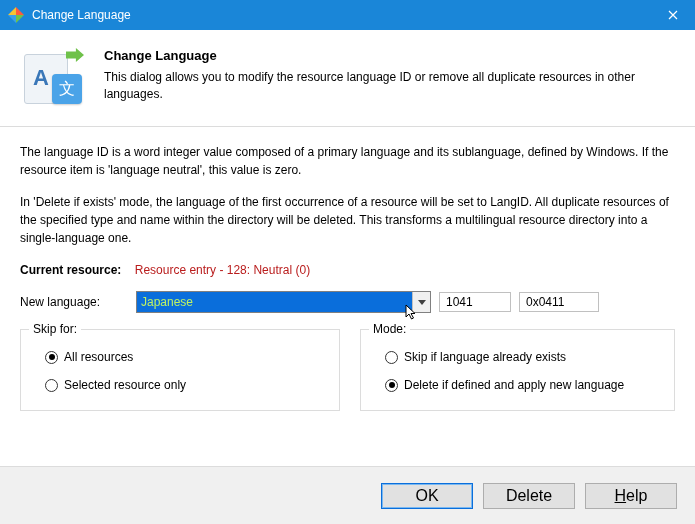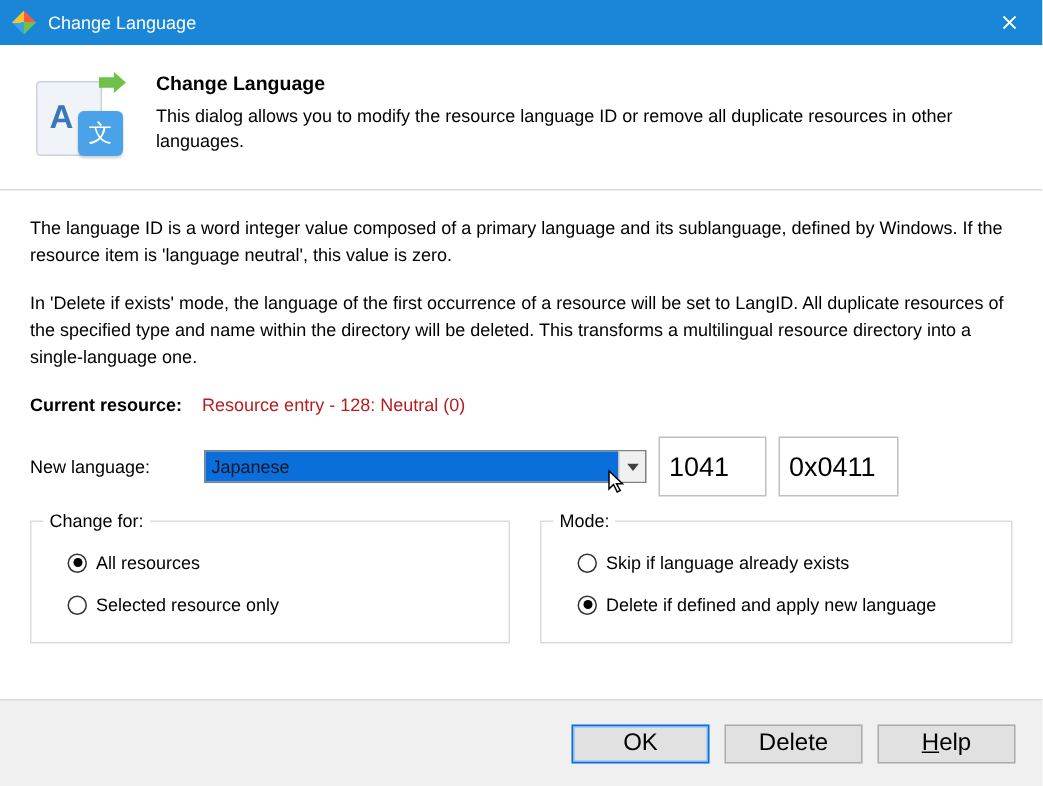--- a/index.html
+++ b/index.html
@@ -105,41 +105,41 @@
     position: relative;
     flex: 0 0 295px;
     height: 22px;
     border: 1px solid #808080;
     background: #fff;
     display: flex; align-items: stretch;
   }
   .combo .sel {
     flex: 1;
     background: #0a6edb;
-    color: #0f172a;
+    color: #bef264;
     padding: 2px 4px;
     display: flex; align-items: center;
   }
   .combo .arrow-btn {
     width: 18px;
     background: #f0f0f0;
     border-left: 1px solid #c0c0c0;
     display: flex; align-items: center; justify-content: center;
   }
   .combo .arrow-btn svg { width: 8px; height: 5px; }
   .cursor {
     position: absolute;
     left: 268px; top: 12px;
     pointer-events: none;
   }
   .num-input {
-    height: 40px;
+    height: 20px;
     border: 1px solid #c0c0c0;
     padding: 2px 6px;
-    font-family: inherit; font-size: 18px;
+    font-family: inherit; font-size: 12px;
     background: #fff;
     width: 72px;
   }
   .groups {
     display: flex; gap: 20px;
   }
   .group {
     border: 1px solid #dcdcdc;
     padding: 14px 12px 16px 12px;
     position: relative;
@@ -247,21 +247,21 @@
       <svg class="cursor" width="18" height="18" viewBox="0 0 18 18">
         <path d="M1 1 L1 13 L4 10 L6.5 15 L8.5 14 L6 9.5 L10 9.5 Z" fill="#fff" stroke="#000" stroke-width="1"></path>
       </svg>
     </div>
     <input class="num-input" value="1041" style="">
     <input class="num-input" style="width: 80px;" value="0x0411">
   </div>
 
   <div class="groups">
     <div class="group apply">
-      <div class="legend">Change for:</div>
+      <div class="legend">Skip for:</div>
       <div class="radio-row">
         <span class="radio checked"></span>
         <span>All resources</span>
       </div>
       <div class="radio-row">
         <span class="radio"></span>
         <span>Selected resource only</span>
       </div>
     </div>
     <div class="group mode">

